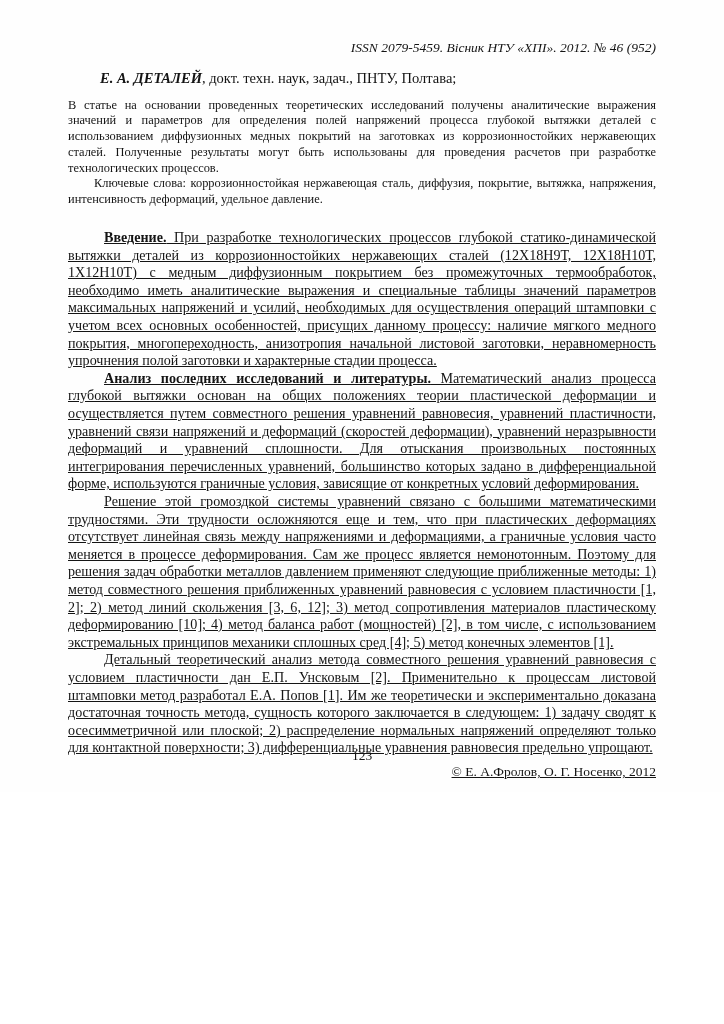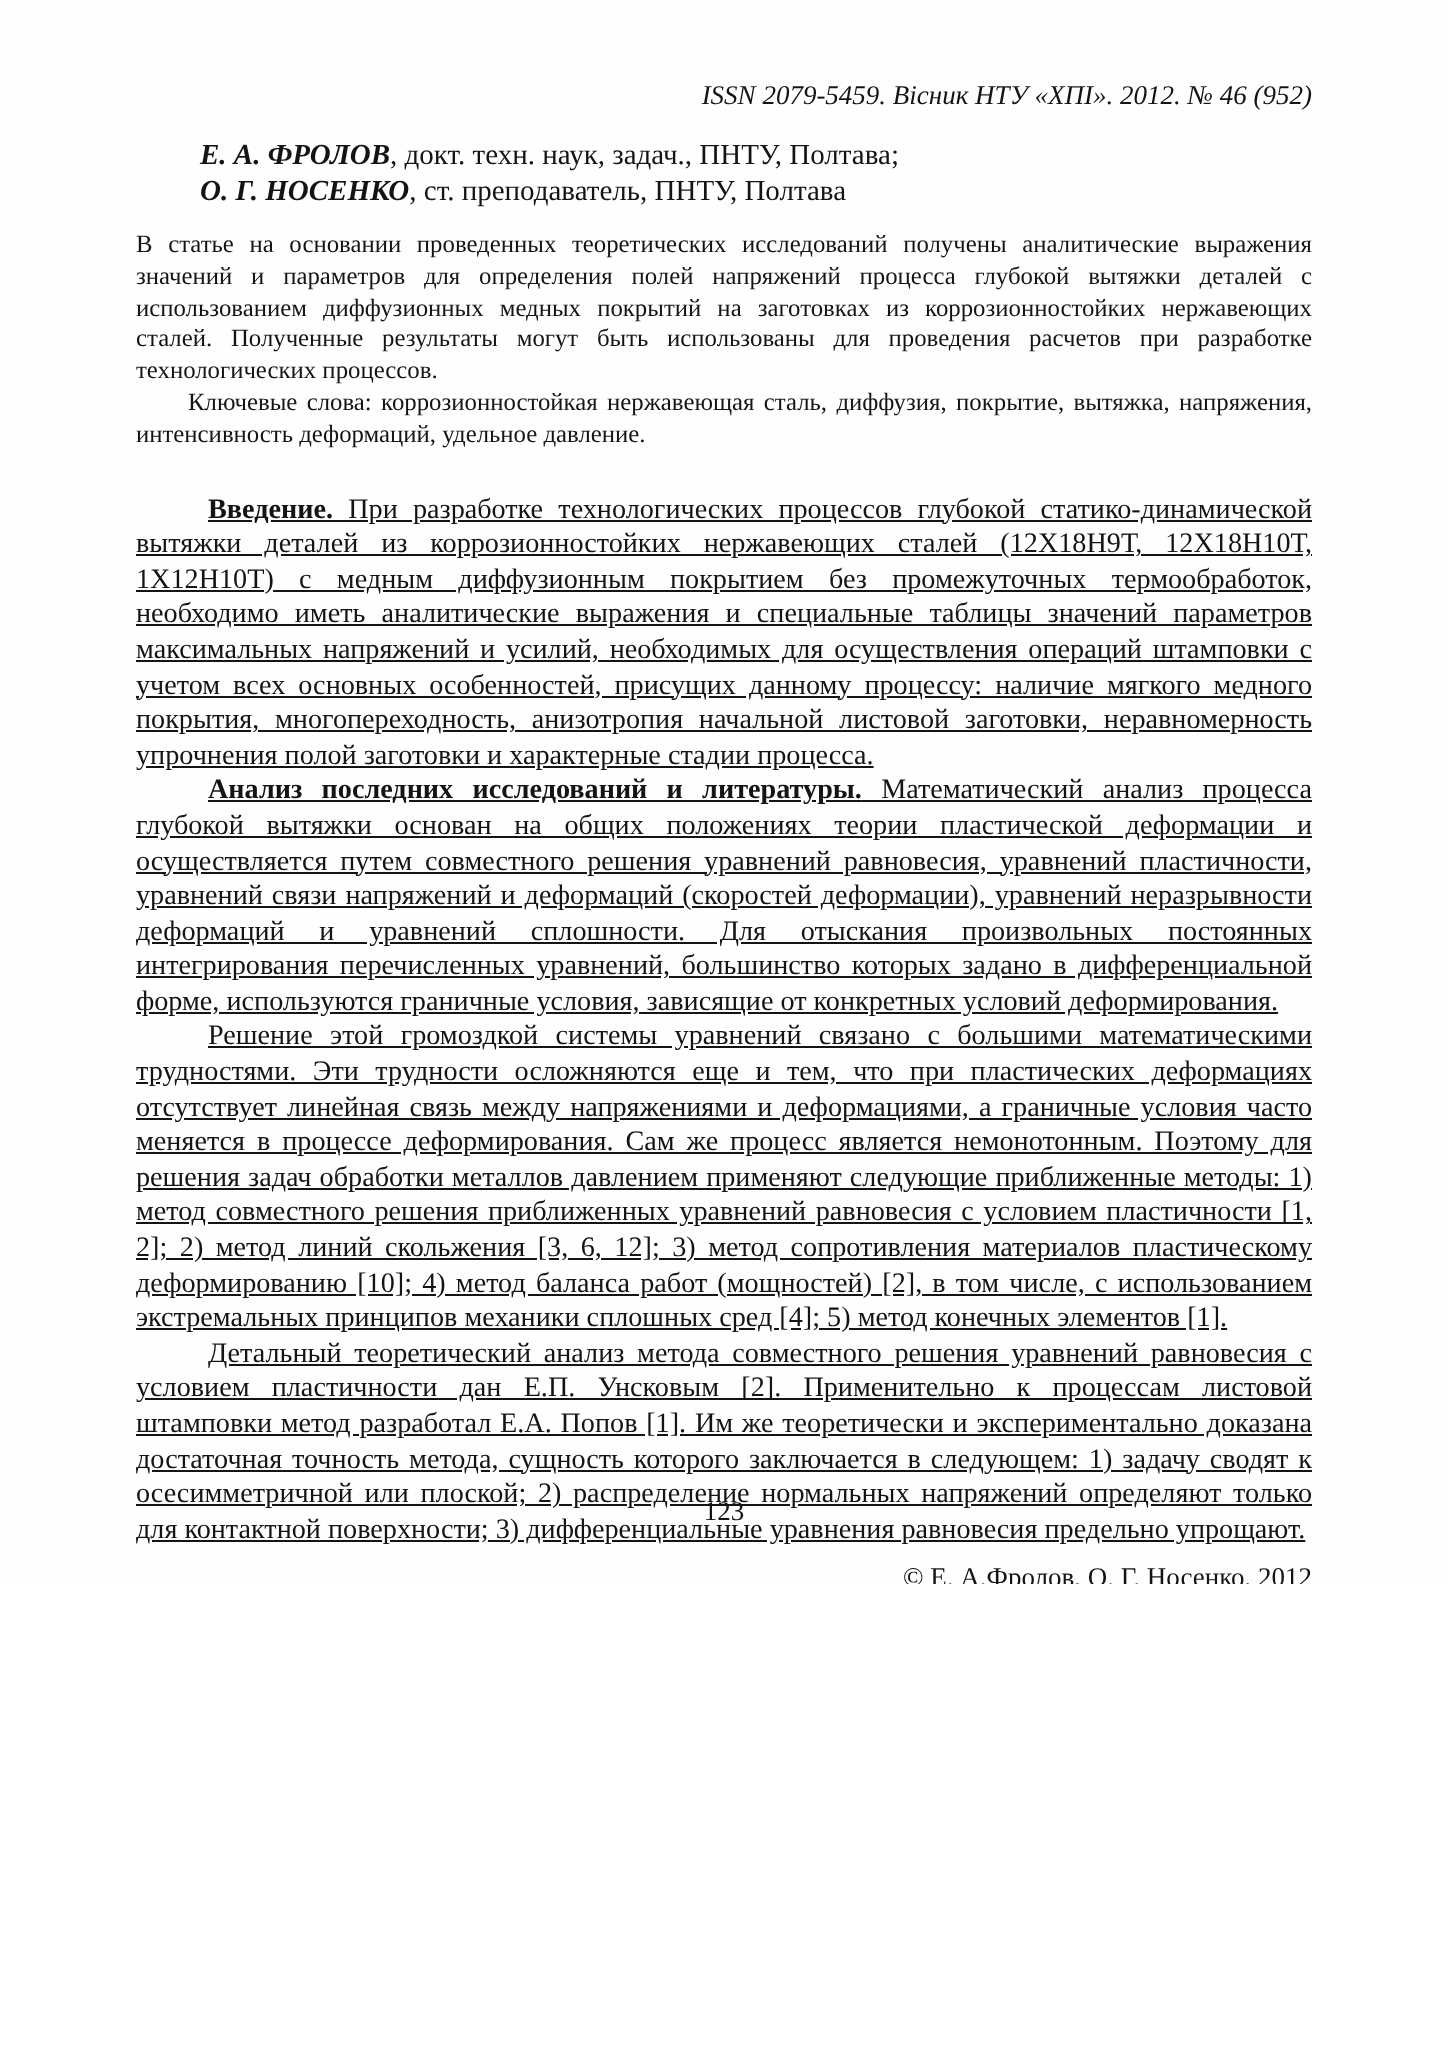--- a/index.html
+++ b/index.html
@@ -92,24 +92,21 @@
 </head>
 <body>
 
 <div class="page">
 
   <div class="journal-line">ISSN 2079-5459. Вісник НТУ «ХПІ». 2012. № 46 (952)</div>
 
 
   <div class="authors">
     <div>
-      <span class="author-name">Е. А. ФРОЛОВ</span><span>, докт. техн. наук, задач., ПНТУ, Полтава;</span>
-    </div>
-    <div>
-      <span class="author-name">О. Г. НОСЕНКО</span><span>, ст. преподаватель, ПНТУ, Полтава</span>
+      <span class="author-name">Е. А. ДЕТАЛЕЙ</span><span>, докт. техн. наук, задач., ПНТУ, Полтава;</span>
     </div>
   </div>
 
 
   <div class="abstract-block">
     <p class="abstract-text">В статье на основании проведенных теоретических исследований получены аналитические выражения значений и параметров для определения полей напряжений процесса глубокой вытяжки деталей с использованием диффузионных медных покрытий на заготовках из коррозионностойких нержавеющих сталей. Полученные результаты могут быть использованы для проведения расчетов при разработке технологических процессов.</p>
     <p class="keywords-line">
       <span class="keywords-label">Ключевые слова:</span><span> коррозионностойкая нержавеющая сталь, диффузия, покрытие, вытяжка, напряжения, интенсивность деформаций, удельное давление.</span>
     </p>
   </div>

